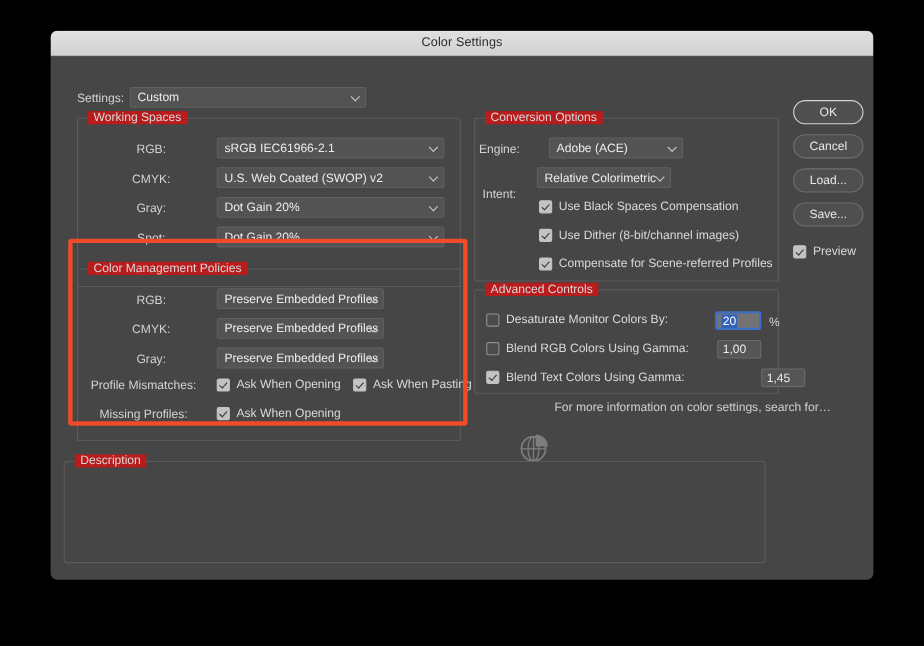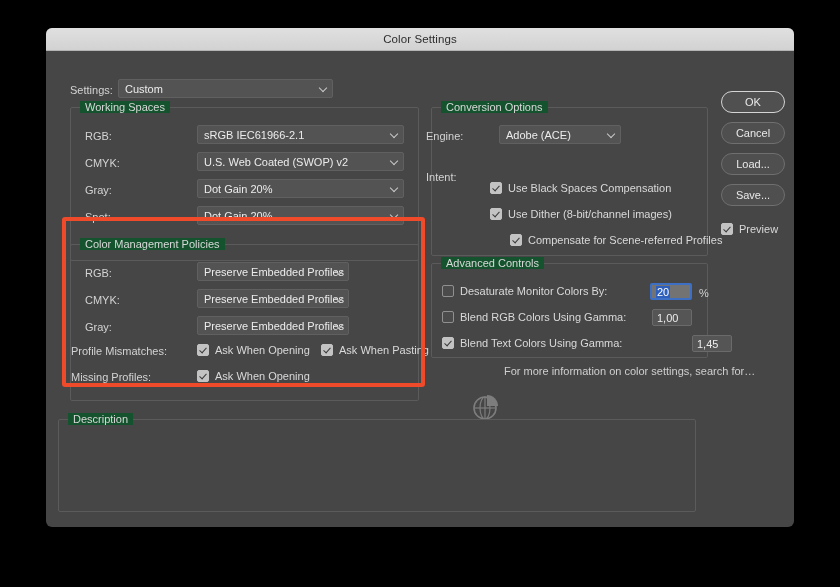--- a/index.html
+++ b/index.html
@@ -46,34 +46,34 @@
     height: 477px;
     padding: 16px;
   }
 
   
   .lbl {
     font-size: 11px;
     color: #d3d3d3;
     white-space: nowrap;
   }
-  .lbl.right { text-align: left; }
+  .lbl.right { text-align: center; }
 
   
   .group {
     position: absolute;
     border: 1px solid #5b5b5b;
     border-radius: 2px;
   }
   .group > .legend {
     position: absolute;
     top: -7px;
     left: 9px;
     padding: 0 5px;
-    background: #14532d;
+    background: #b91c1c;
     font-size: 11px;
     color: #d8d8d8;
     white-space: nowrap;
   }
 
   
   .select {
     position: relative;
     box-sizing: border-box;
     height: 19px;
@@ -299,30 +299,34 @@
     <div class="group" style="left:385px;top:56px;width:275px;height:147px;">
       <span class="legend">Conversion Options</span>
 
       <div class="lbl right" style="position:absolute;left:-6px;top:22px;width:56px;">Engine:</div>
       <div class="select" style="position:absolute;left:67px;top:17px;width:122px;">
         <span>Adobe (ACE)</span>
         <span class="chev"></span>
       </div>
 
       <div class="lbl right" style="position:absolute;left:-6px;top:49px;width:56px;margin-top:14px;">Intent:</div>
+      <div class="select" style="position:absolute;left:56px;top:44px;width:122px;">
+        <span>Relative Colorimetric</span>
+        <span class="chev"></span>
+      </div>
 
       <div class="cb" style="position:absolute;left:58px;top:74px;">
         <span class="box on"></span>
         <span>Use Black Spaces Compensation</span>
       </div>
       <div class="cb" style="position:absolute;left:58px;top:100px;">
         <span class="box on"></span>
         <span>Use Dither (8-bit/channel images)</span>
       </div>
-      <div class="cb" style="position:absolute;left:58px;top:126px;margin-left:20px;">
+      <div class="cb" style="position:absolute;left:58px;top:126px;">
         <span class="box on"></span>
         <span>Compensate for Scene-referred Profiles</span>
       </div>
     </div>
 
     <div class="group" style="left:385px;top:212px;width:275px;height:93px;">
       <span class="legend">Advanced Controls</span>
 
       <div class="cb" style="position:absolute;left:10px;top:21px;">
         <span class="box off"></span>

